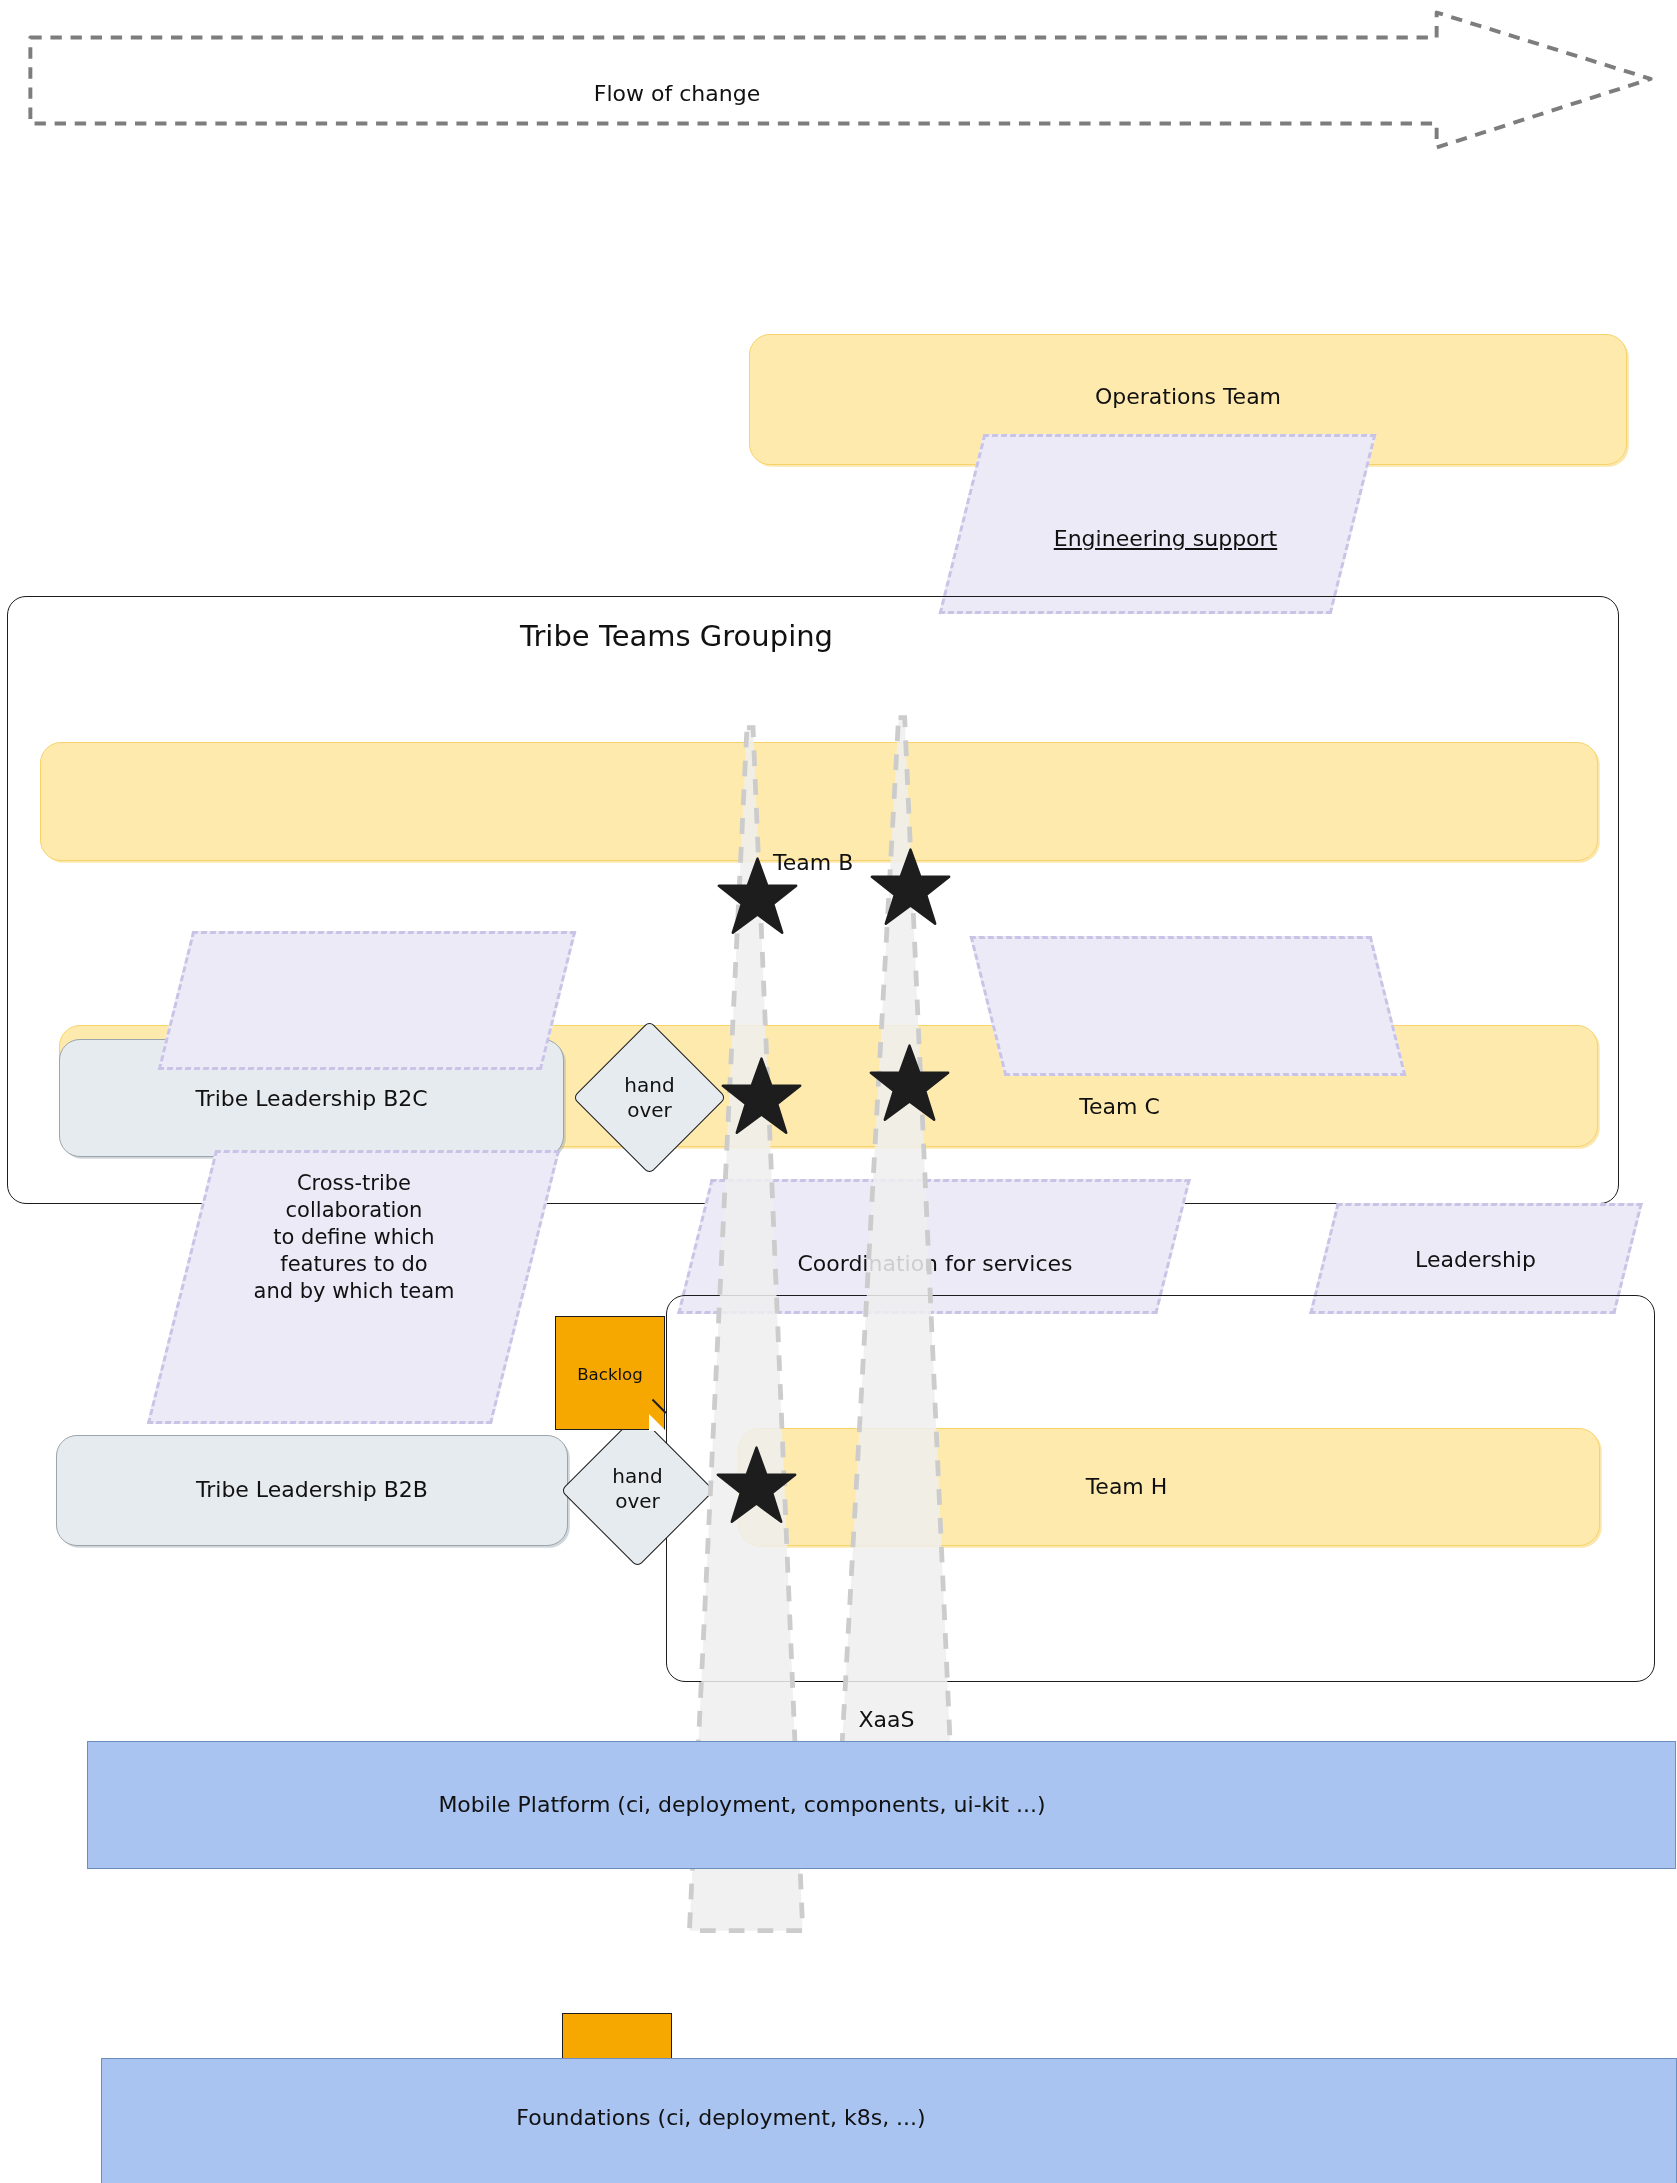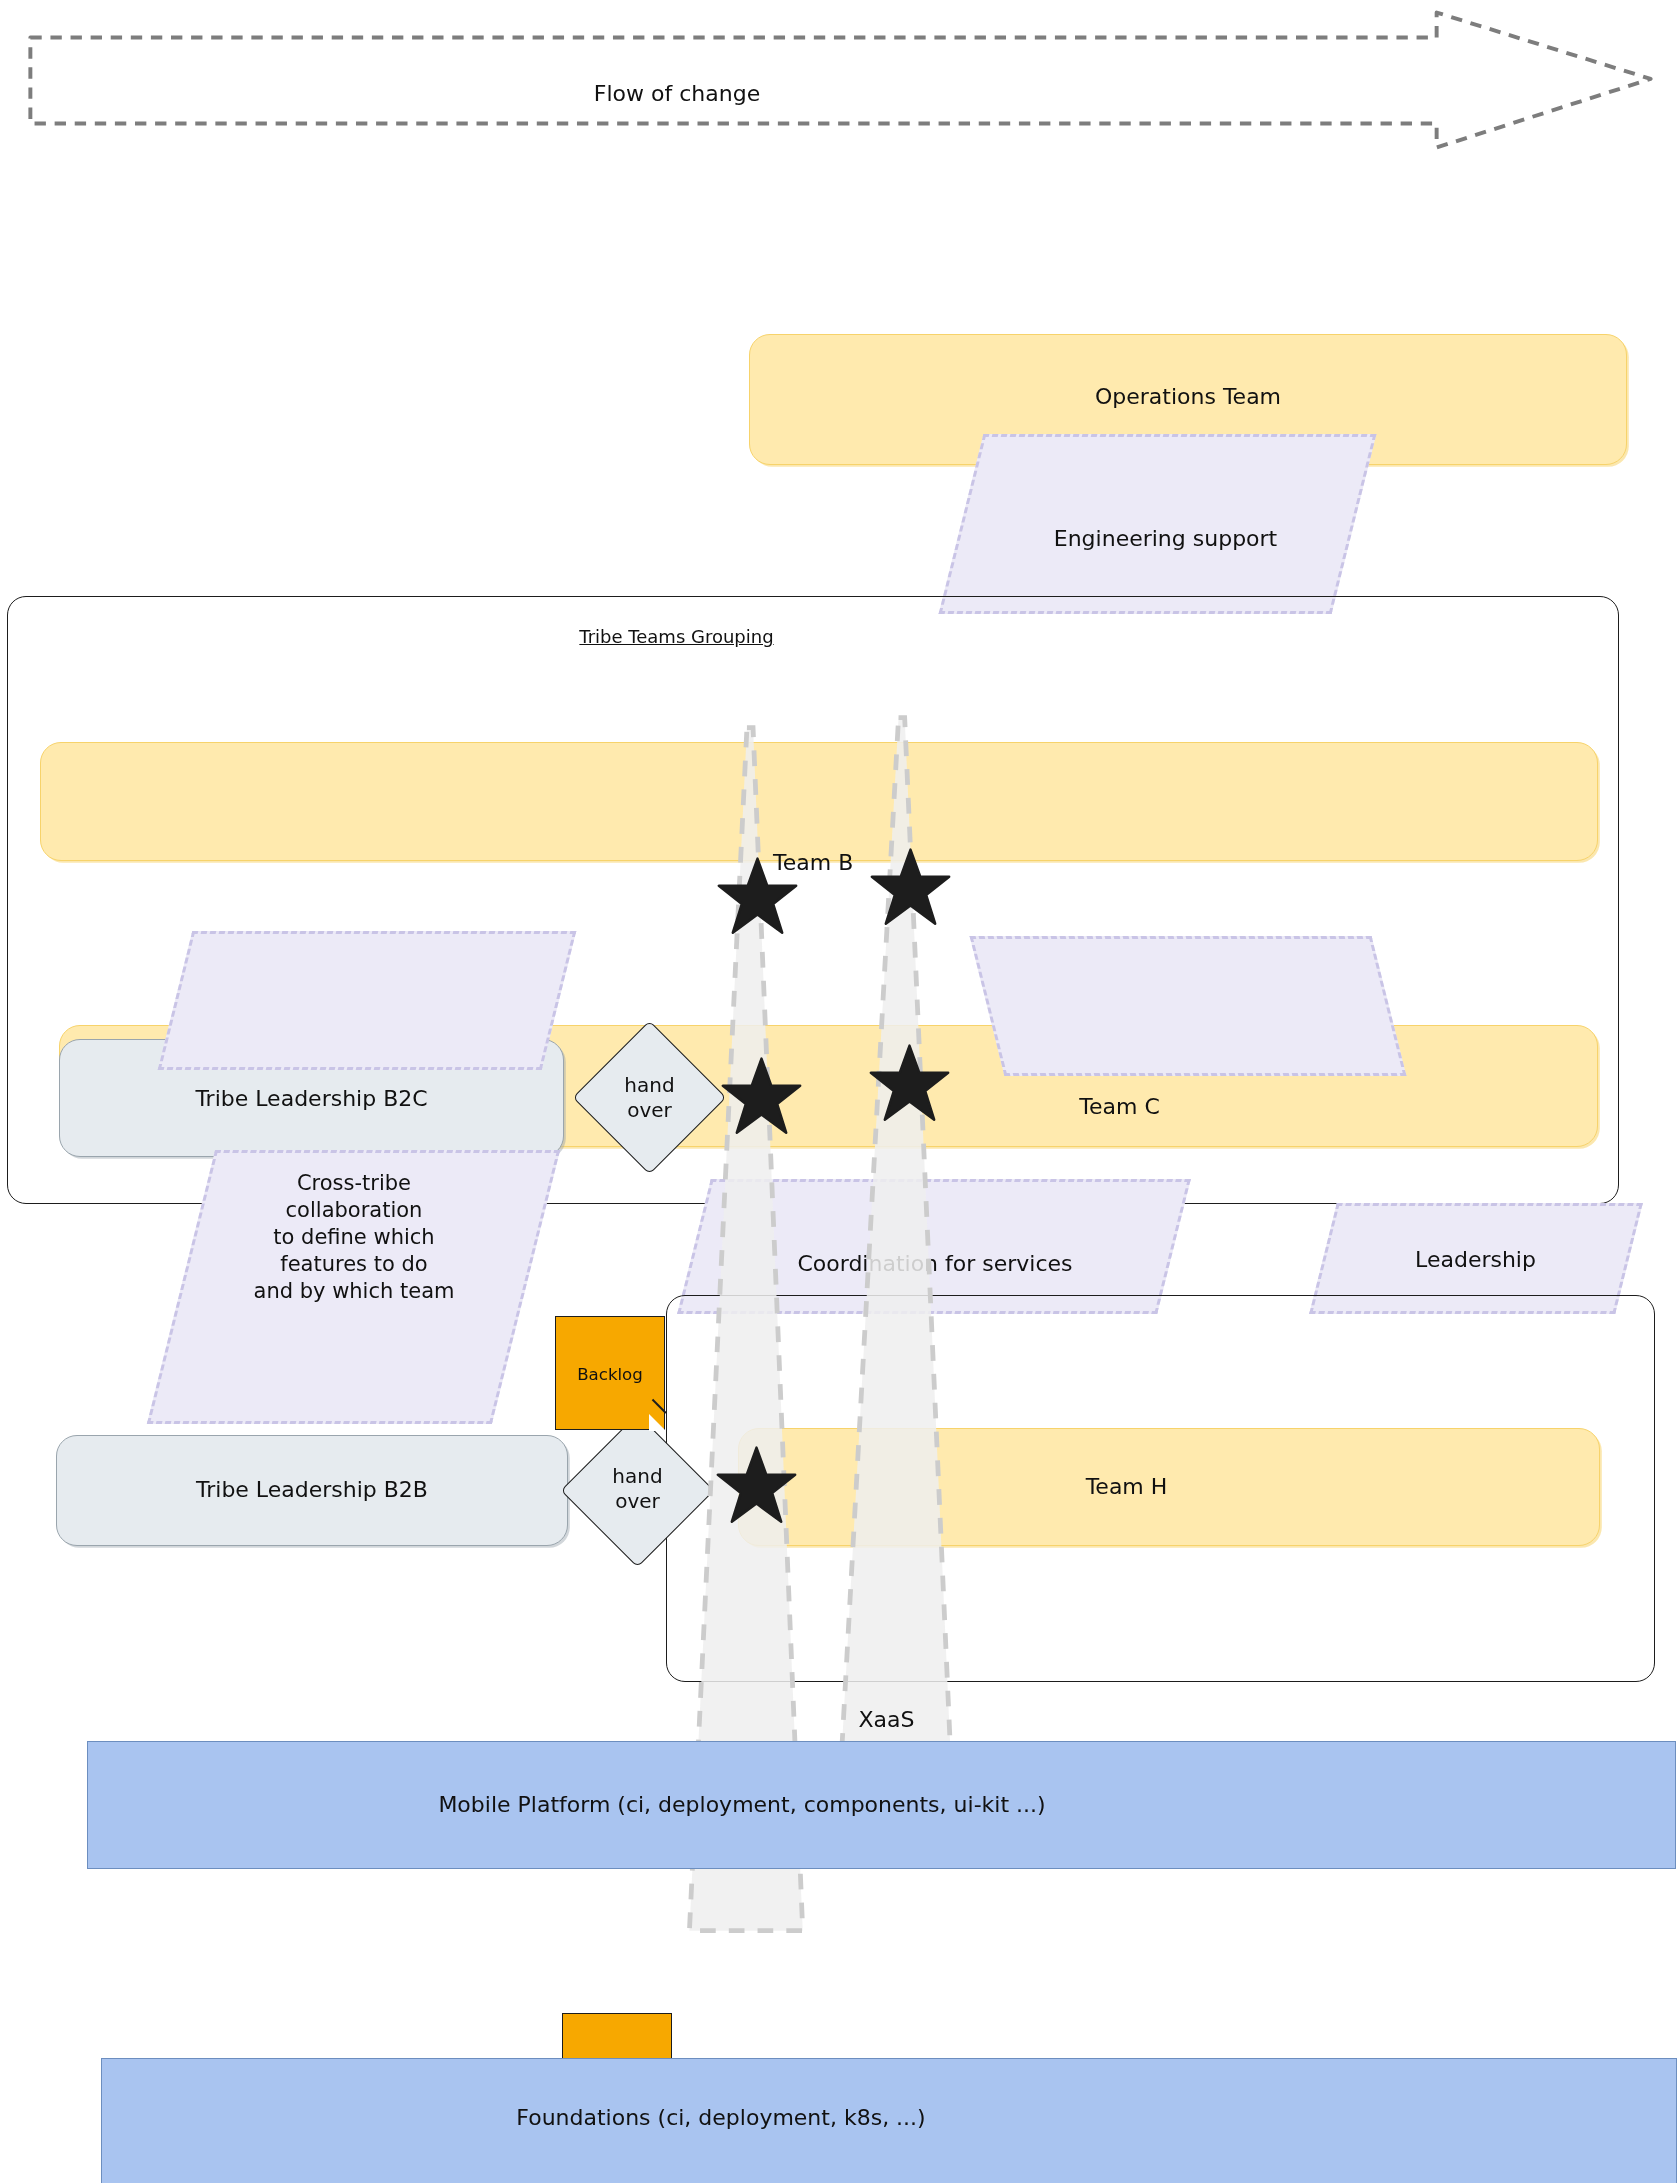--- a/index.html
+++ b/index.html
@@ -57,24 +57,24 @@
     <svg width="1629" height="142" viewBox="0 0 3730 325">
       <path d="M10 65 L3230 65 L3230 8 L3720 160 L3230 317 L3230 262 L10 262 Z" fill="none" stroke="#7d7d7d" stroke-width="9" stroke-dasharray="26 20" stroke-linejoin="round"></path>
     </svg>
   </div>
   <div class="lbl" style="left:524px;top:79px;width:306px;height:31px;font-size:22px;">Flow of change</div>
 
   <div class="rrect yellowbox" style="left:749px;top:334px;width:878px;height:131px;"></div>
   <div class="lbl" style="left:749px;top:384px;width:878px;height:26px;font-size:22px;">Operations Team</div>
 
   <div class="plgm right" style="left:961px;top:434px;width:393px;height:180px;"></div>
-  <div class="lbl" style="left:956px;top:526px;width:419px;height:26px;font-size:22px;">Engineering support</div>
+  <div class="lbl" style="left:956px;top:526px;width:419px;height:26px;font-size:22px;text-decoration:underline;">Engineering support</div>
 
   <div class="rrect container" style="left:7px;top:596px;width:1612px;height:608px;"></div>
-  <div class="lbl" style="left:480px;top:624px;width:393px;height:26px;font-size:18px;text-decoration:underline;">Tribe Teams Grouping</div>
+  <div class="lbl" style="left:480px;top:624px;width:393px;height:26px;font-size:29px;">Tribe Teams Grouping</div>
 
   <div class="rrect yellowbox" style="left:40px;top:742px;width:1558px;height:119px;"></div>
   <div class="lbl" style="left:699px;top:847px;width:175px;height:26px;font-size:22px;
               justify-content:flex-start;padding-left:74px;box-sizing:border-box;
               top:850px;">Team B</div>
 
   <div class="rrect yellowbox" style="left:59px;top:1025px;width:1539px;height:122px;"></div>
   <div class="lbl" style="left:1041px;top:1094px;width:157px;height:26px;font-size:22px;">Team C</div>
 
   <div class="rrect graybox" style="left:59px;top:1039px;width:505px;height:118px;"></div>

